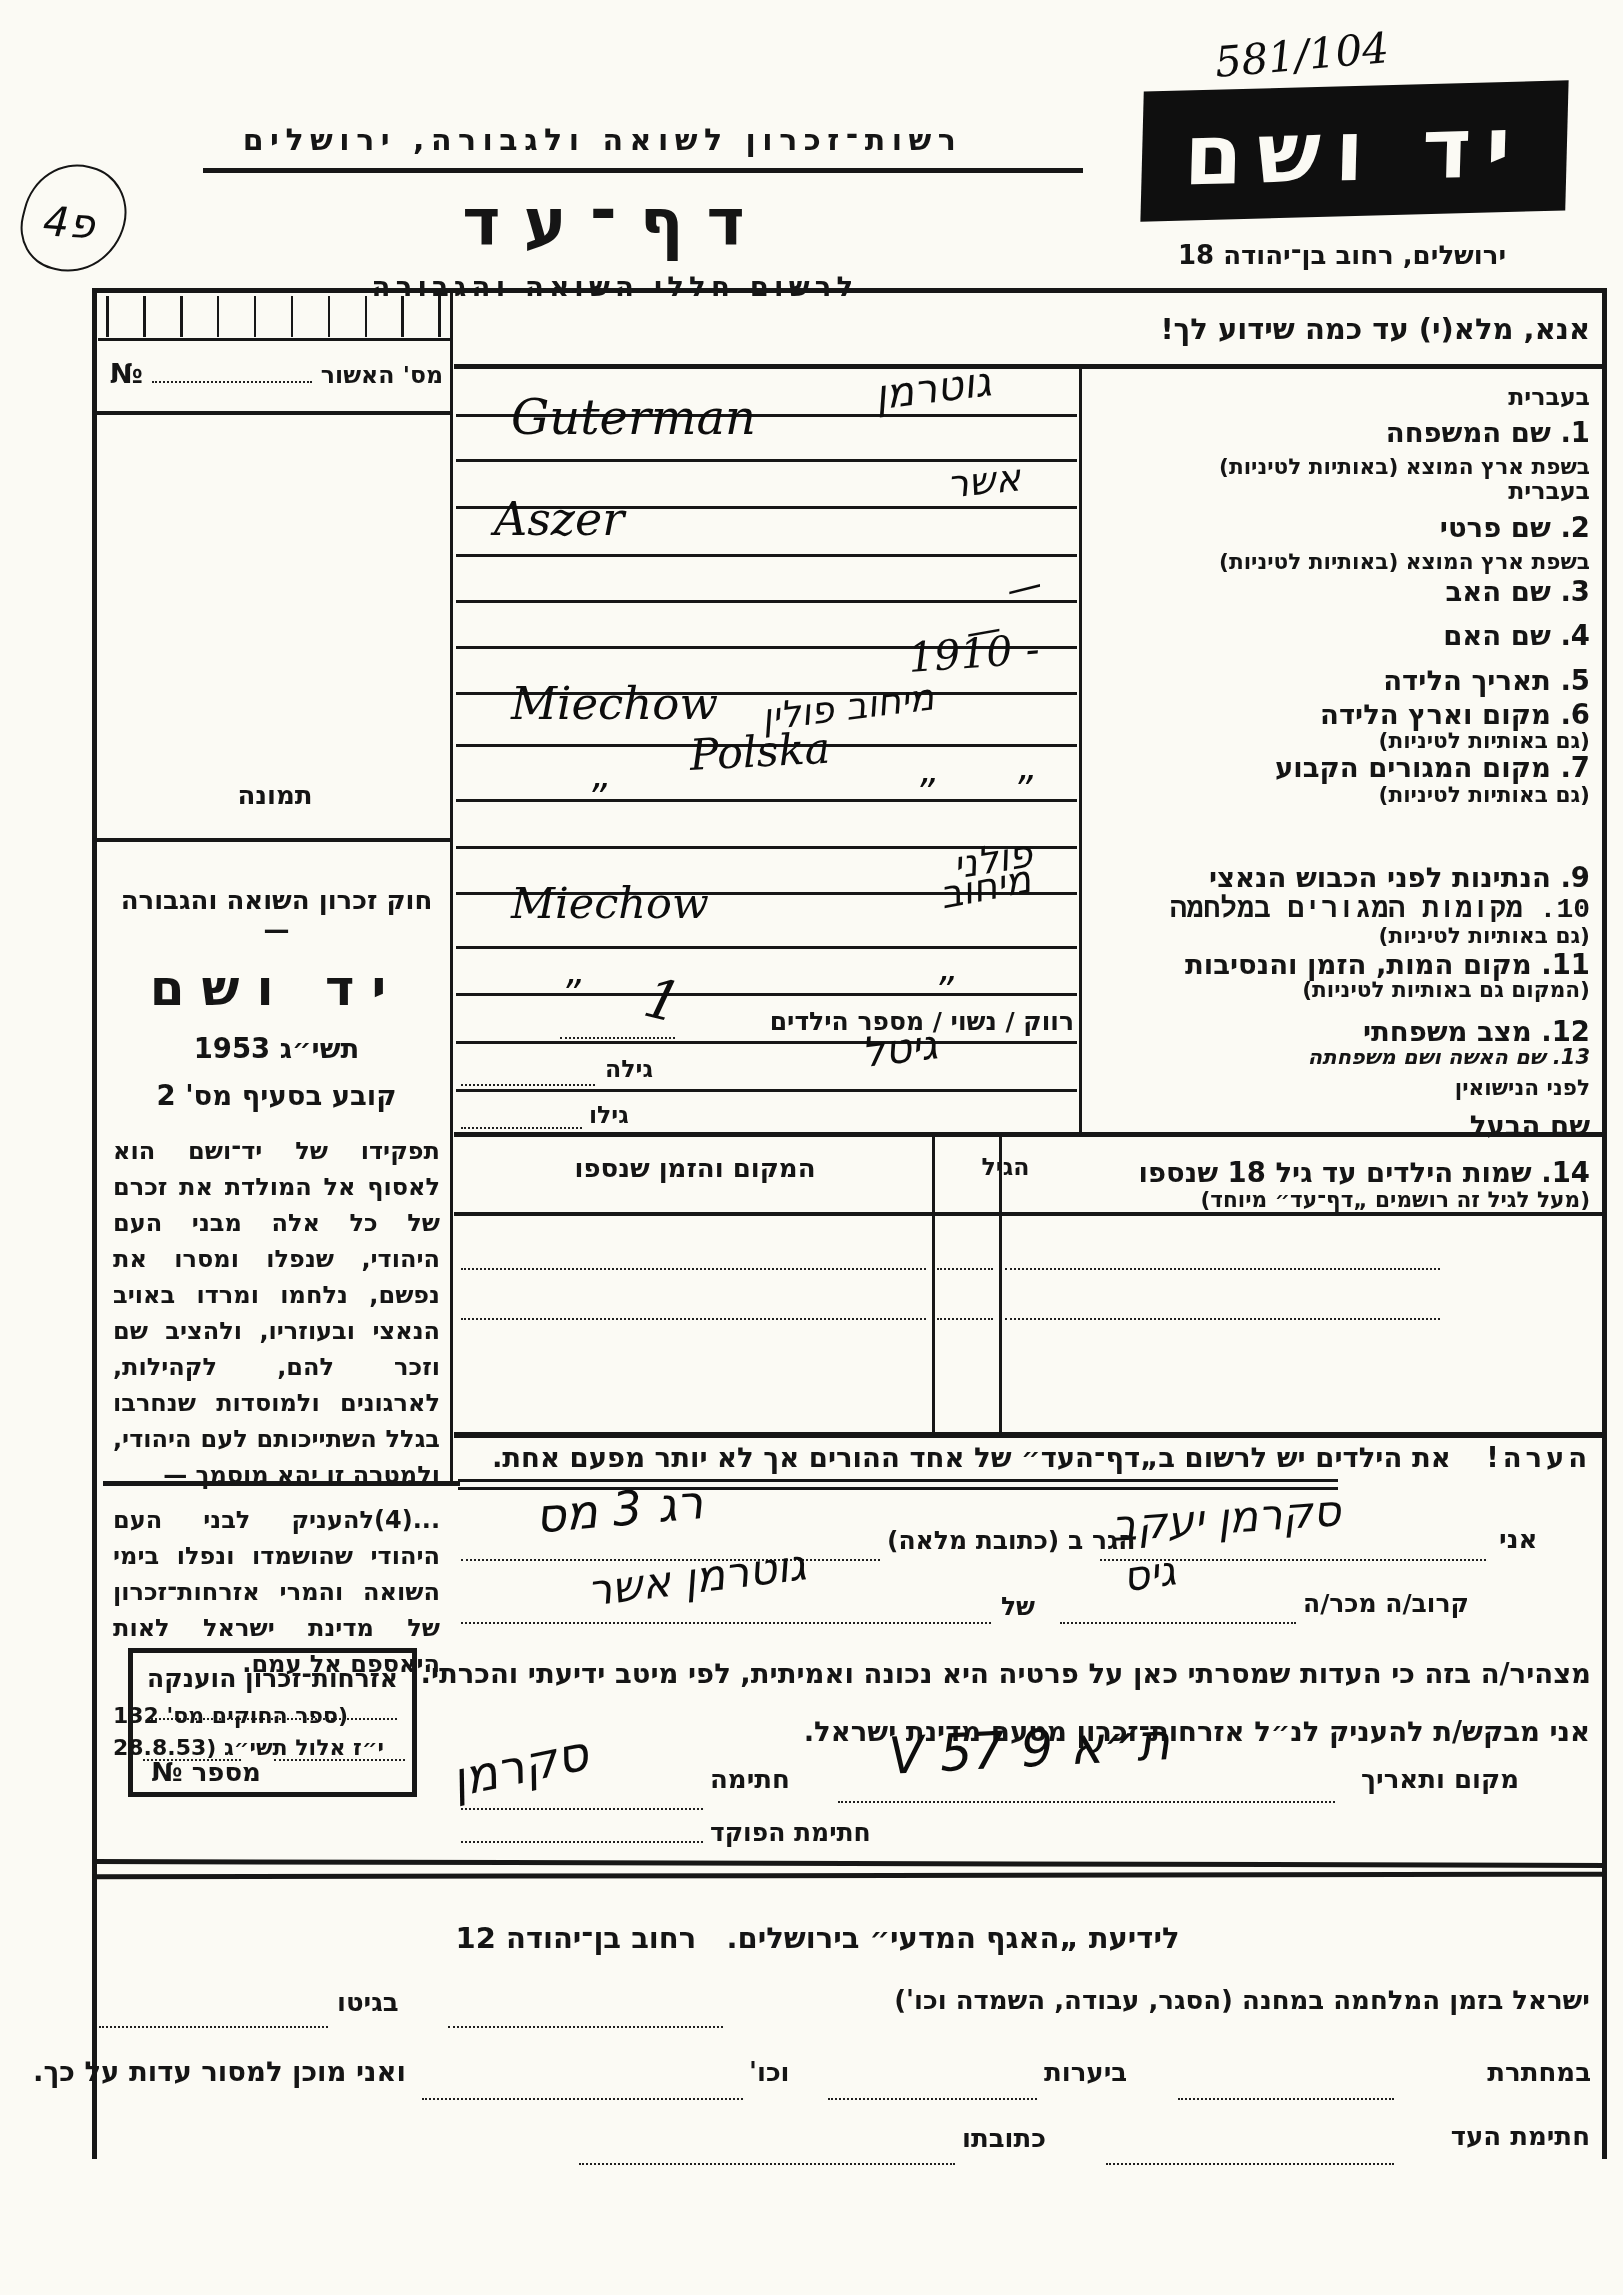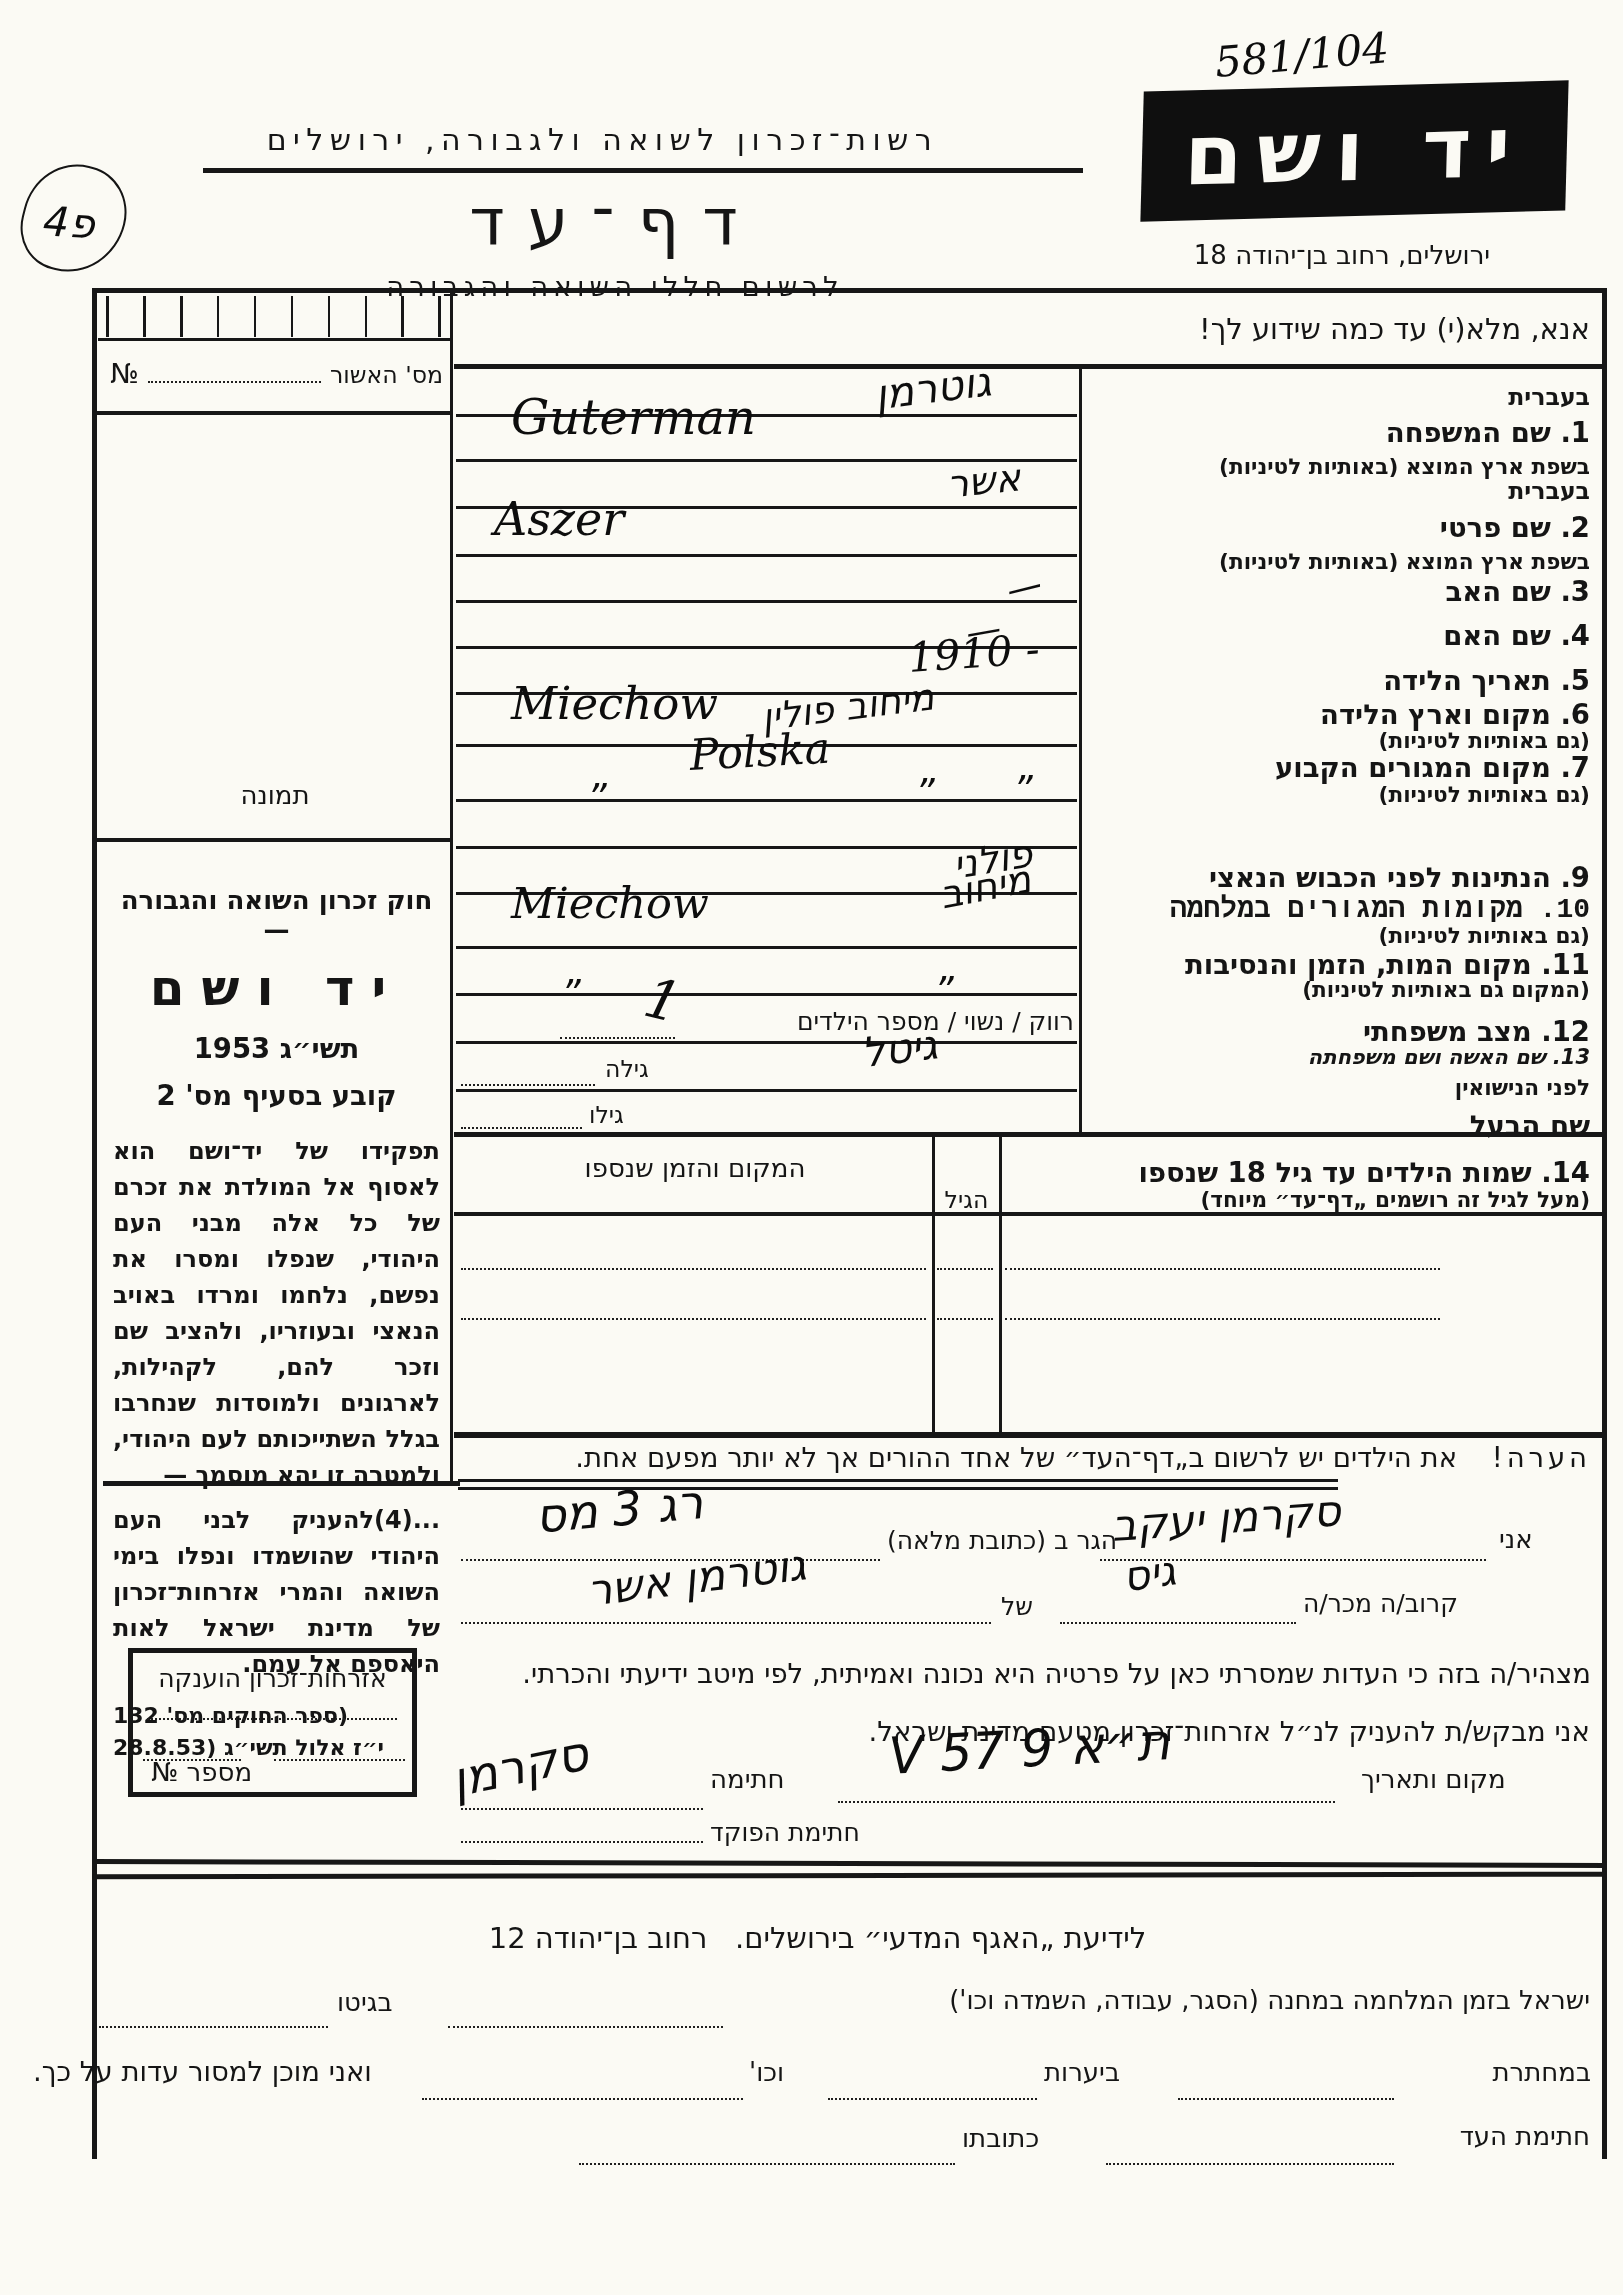--- a/index.html
+++ b/index.html
@@ -1,19 +1,19 @@
 <!DOCTYPE html>
 <html lang="he" dir="rtl" style="font-size:10.5px"><head>
 <meta charset="utf-8">
 <style>
   html,body{margin:0;padding:0;background:#6e6e6e;}
   .page{position:relative;width:1623px;height:2295px;background:#fbfaf4;color:#151515;
         font-family:"DejaVu Sans",sans-serif;direction:rtl;overflow:hidden;}
   .abs{position:absolute;}
-  .lbl{position:absolute;font-weight:normal;white-space:nowrap;}
+  .lbl{position:absolute;font-weight:bold;white-space:nowrap;}
   .rlbl{position:absolute;font-weight:bold;white-space:nowrap;left:1093px;width:497px;text-align:right;}
   .ctr{text-align:center;}
   .ln{position:absolute;background:#171717;}
   .dot{position:absolute;border-bottom:2.6px dotted #1f1f1f;height:0;}
   .hw{position:absolute;white-space:nowrap;color:#0d0d0d;font-style:italic;}
   .hw-he{font-family:"DejaVu Sans",sans-serif;transform-origin:right bottom;}
   .hw-lat{font-family:"DejaVu Serif",serif;direction:ltr;transform-origin:left bottom;}
   .box{position:absolute;box-sizing:border-box;border:4.6px solid #171717;}
   .ticks{position:absolute;display:flex;justify-content:space-between;}
   .ticks div{width:2.6px;height:100%;background:#171717;}
@@ -151,21 +151,21 @@
   <div class="lbl" style="left:605px;top:1055px;font-size:23.6px;">גילה</div>
   <div class="dot" style="left:461px;top:1084px;width:134px;"></div>
 
   <div class="lbl" style="left:589px;top:1101px;font-size:23.6px;">גילו</div>
   <div class="dot" style="left:461px;top:1127px;width:121px;"></div>
 
   <div class="ln" style="left:454px;top:1132px;width:1153px;height:4.6px;"></div>
   <div class="ln" style="left:932px;top:1134px;width:3.3px;height:299px;"></div>
   <div class="ln" style="left:999px;top:1134px;width:3.3px;height:299px;"></div>
   <div class="lbl ctr" style="left:461px;top:1153px;width:468px;font-size:26px;">המקום והזמן שנספו</div>
-  <div class="lbl ctr" style="left:935px;top:1153px;width:63px;font-size:23.6px;margin-top:33px;">הגיל</div>
+  <div class="lbl ctr" style="left:974px;top:1153px;width:63px;font-size:23.6px;">הגיל</div>
   <div class="rlbl" style="top:1156px;font-size:27.5px;">14. שמות הילדים עד גיל 18 שנספו</div>
   <div class="rlbl sr" style="top:1187px;">(מעל לגיל זה רושמים „דף־עד״ מיוחד)</div>
   <div class="ln" style="left:454px;top:1212px;width:1153px;height:3.9px;"></div>
   <div class="dot" style="left:461px;top:1268px;width:465px;"></div>
   <div class="dot" style="left:937px;top:1268px;width:56px;"></div>
   <div class="dot" style="left:1005px;top:1268px;width:435px;"></div>
   <div class="dot" style="left:461px;top:1318px;width:465px;"></div>
   <div class="dot" style="left:937px;top:1318px;width:56px;"></div>
   <div class="dot" style="left:1005px;top:1318px;width:435px;"></div>
   <div class="ln" style="left:454px;top:1432px;width:1153px;height:5.9px;"></div>

